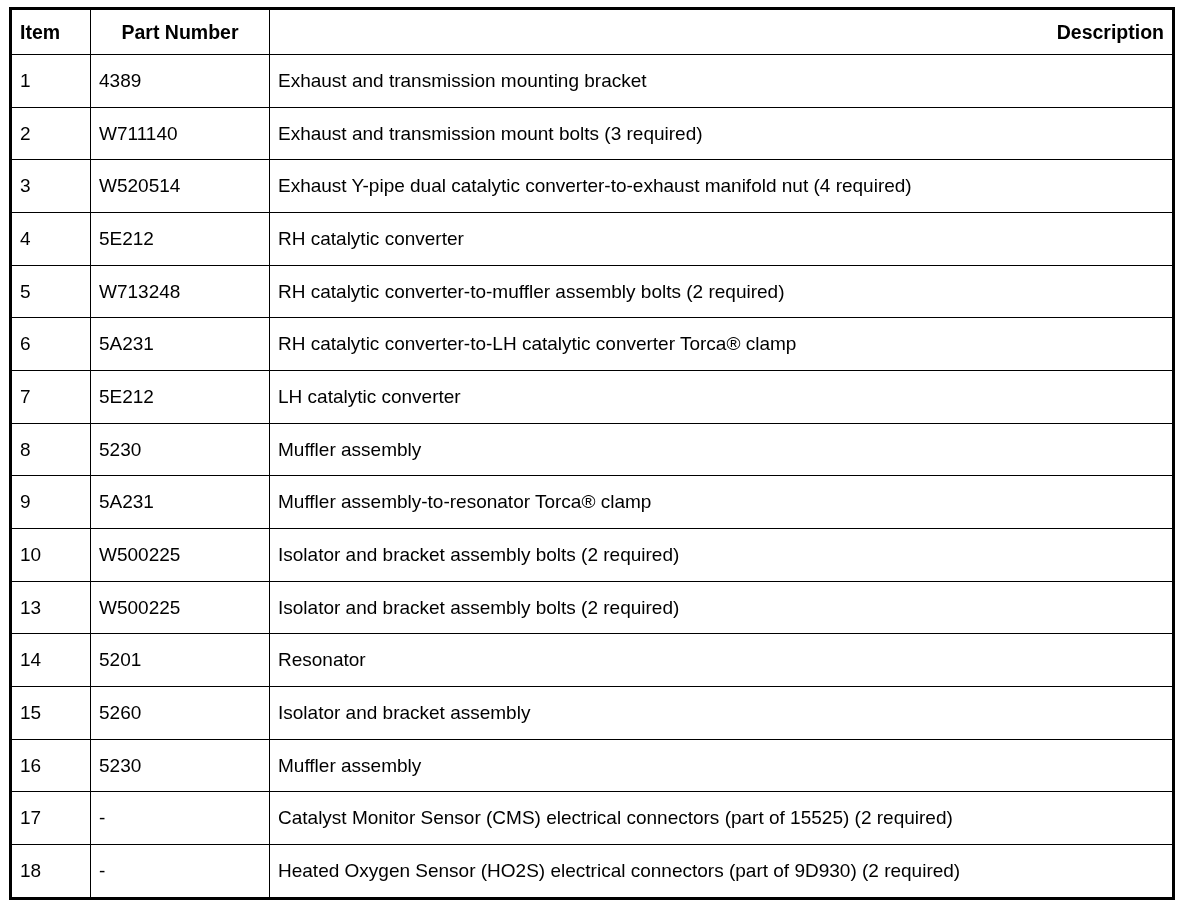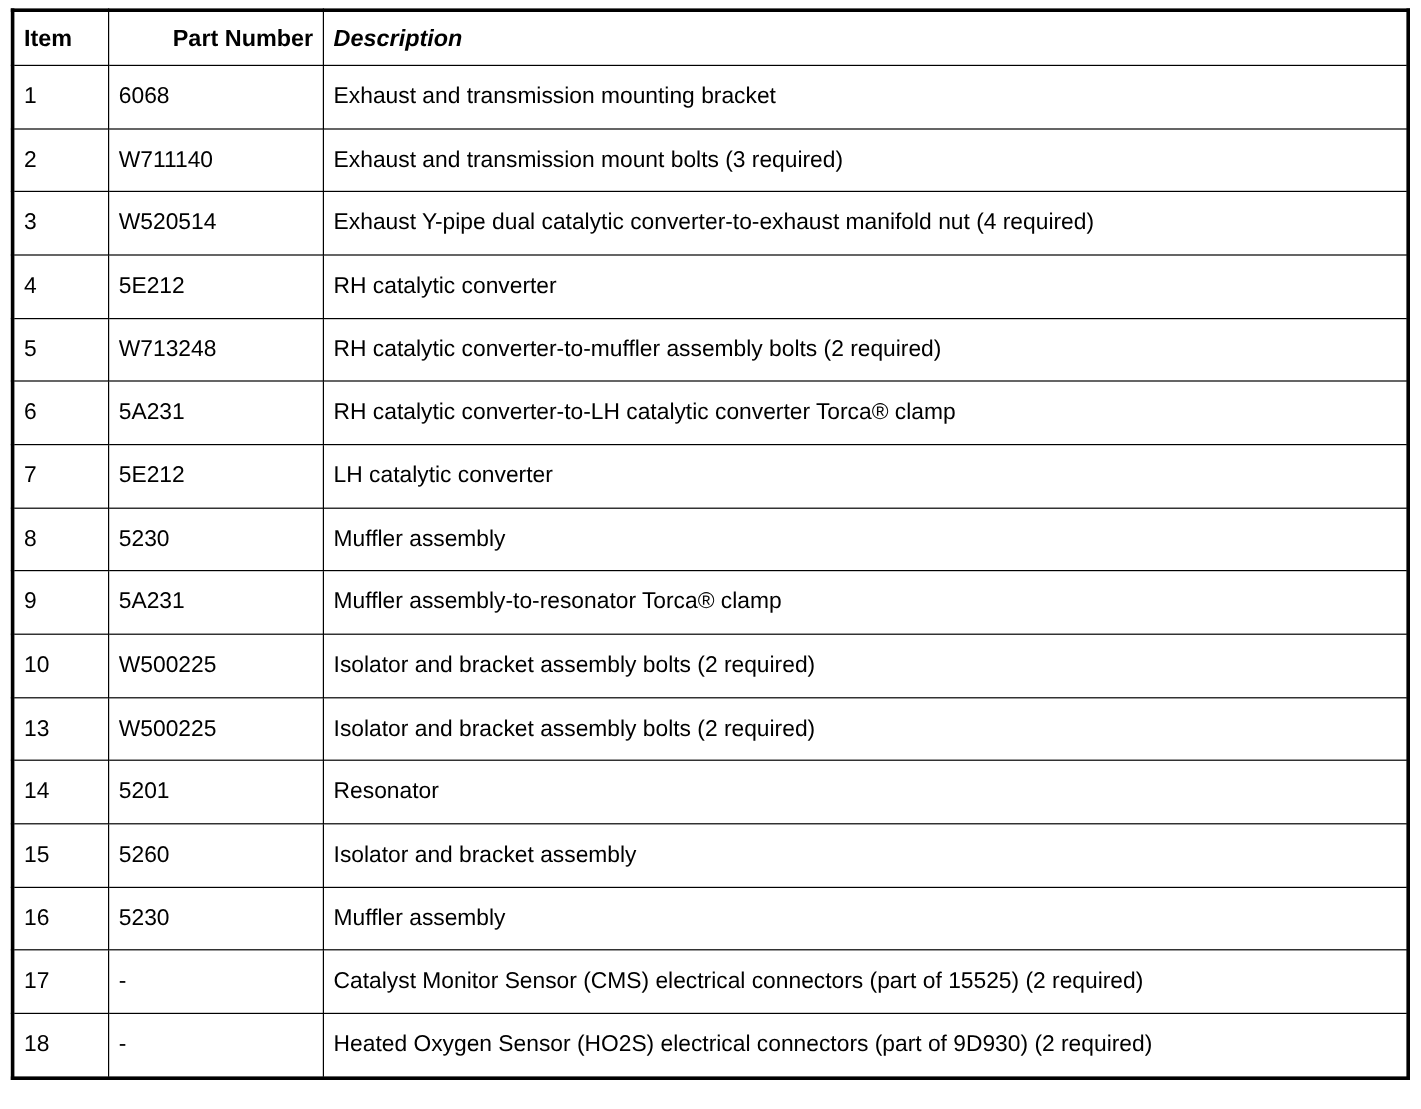--- a/index.html
+++ b/index.html
@@ -39,43 +39,43 @@
   }
   table.parts thead th {
     font-weight: bold;
     font-size: 19.5px;
     height: 44px;
   }
   th.col-item, td.col-item { width: 62px; }
   th.col-part, td.col-part { width: 162px; }
   th.col-desc, td.col-desc { width: auto; }
   thead th.col-item { text-align: left; }
-  thead th.col-part { text-align: right; }
-  thead th.col-desc { text-align: left; font-style: italic; }
+  thead th.col-part { text-align: center; }
+  thead th.col-desc { text-align: right; }
   tbody td { height: 47.5px; font-weight: normal; }
   tbody td.col-item,
   tbody td.col-part,
   tbody td.col-desc { text-align: left; }
 </style>
 </head>
 <body>
 
 <div class="sheet">
   <table class="parts">
     <thead>
       <tr>
         <th class="col-item">Item</th>
         <th class="col-part">Part Number</th>
         <th class="col-desc">Description</th>
       </tr>
     </thead>
     <tbody>
       <tr>
         <td class="col-item">1</td>
-        <td class="col-part">6068</td>
+        <td class="col-part">4389</td>
         <td class="col-desc">Exhaust and transmission mounting bracket</td>
       </tr>
       <tr>
         <td class="col-item">2</td>
         <td class="col-part">W711140</td>
         <td class="col-desc">Exhaust and transmission mount bolts (3 required)</td>
       </tr>
       <tr>
         <td class="col-item">3</td>
         <td class="col-part">W520514</td>

